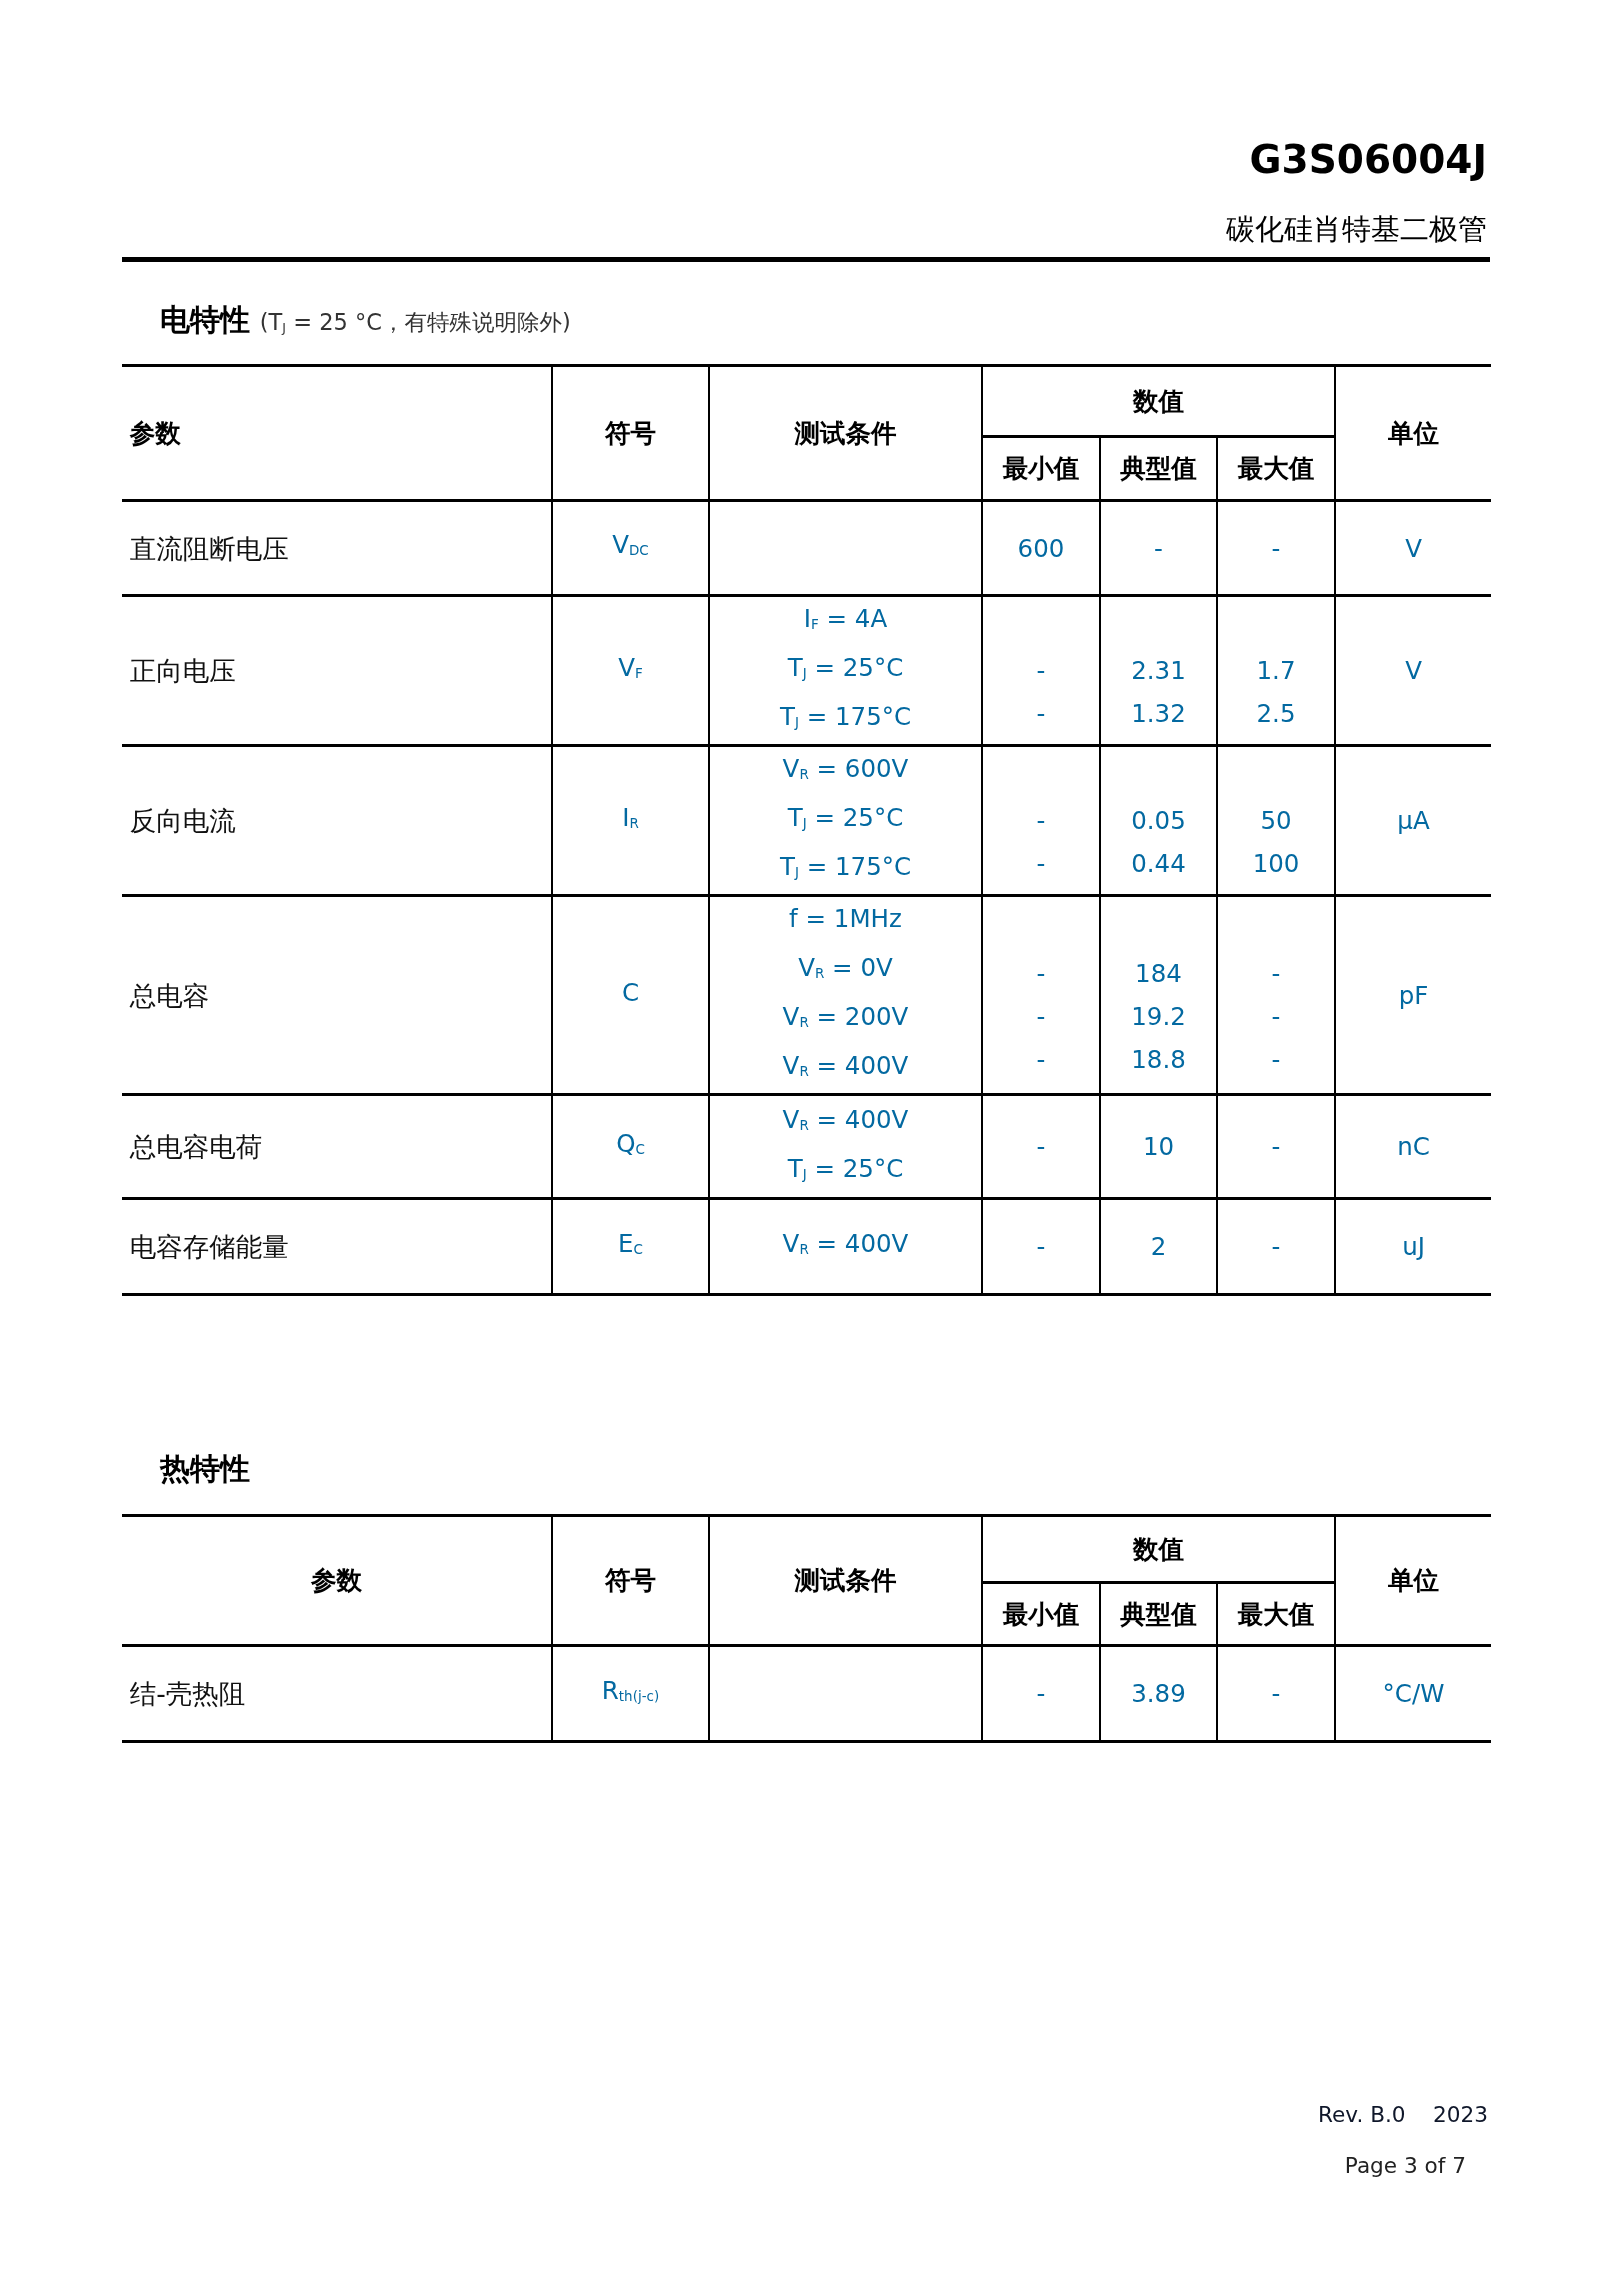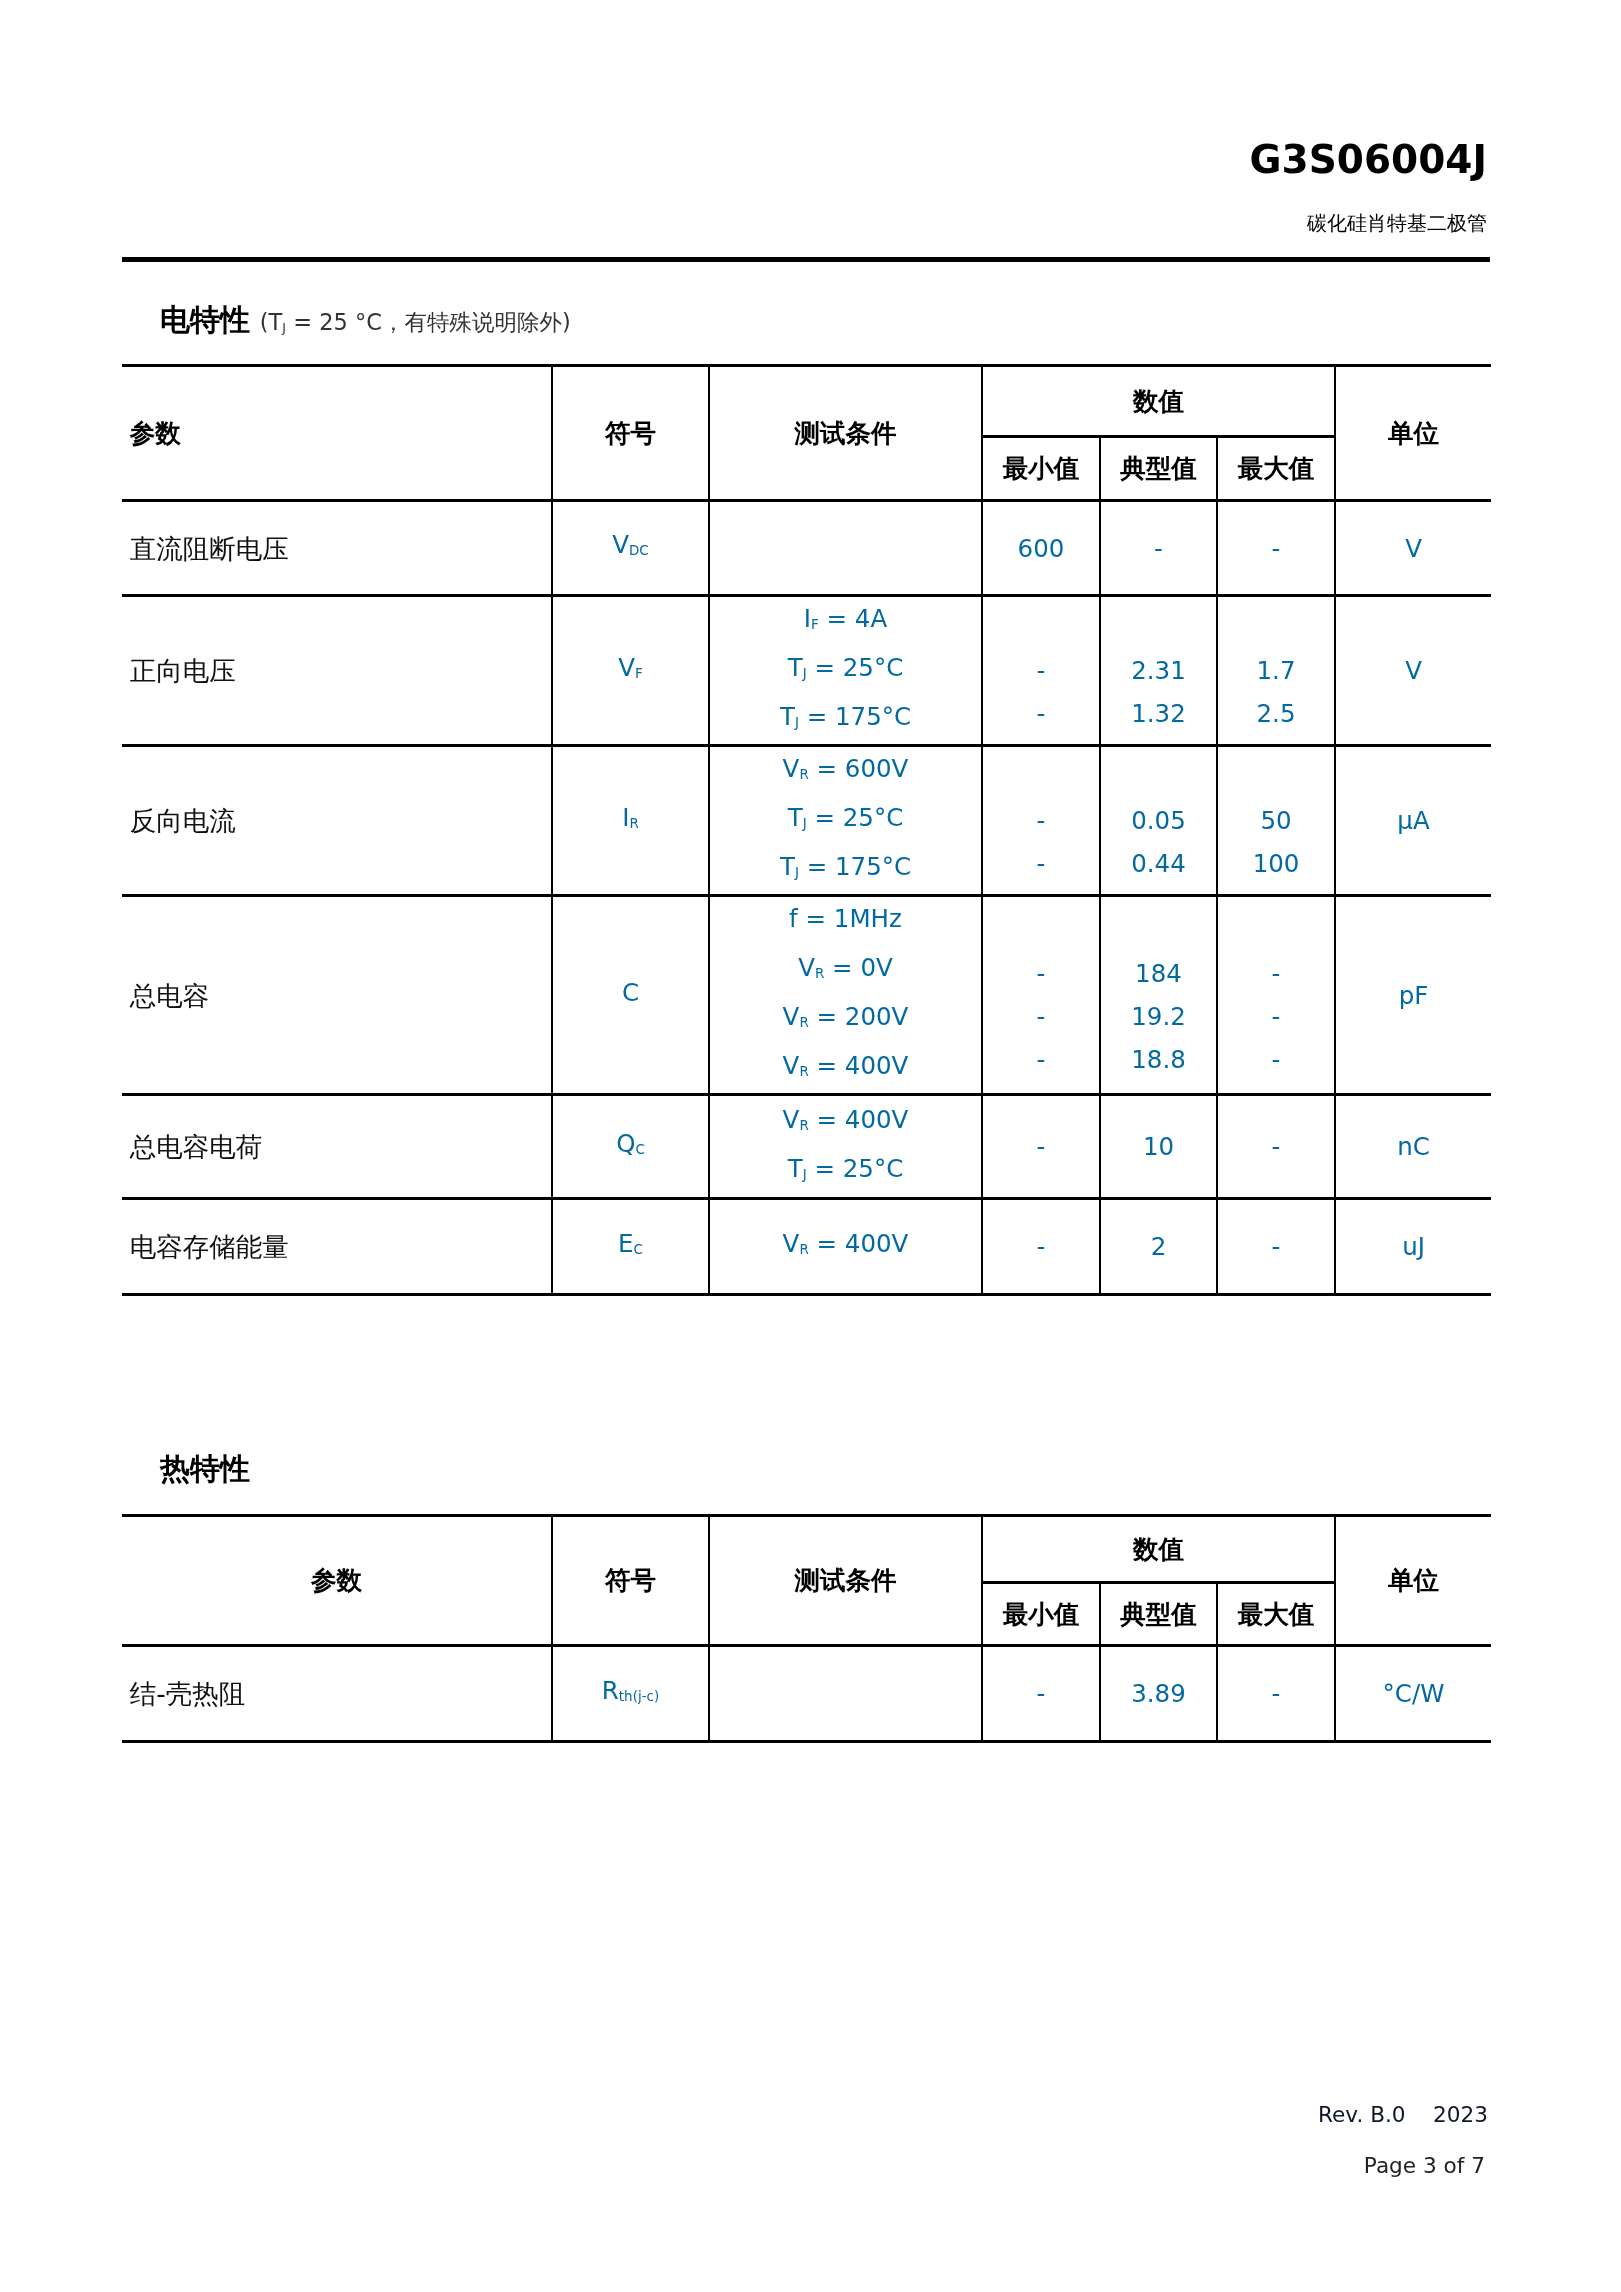--- a/index.html
+++ b/index.html
@@ -3,21 +3,21 @@
 <meta charset="utf-8">
 <style>
   html, body { margin: 0; padding: 0; background: #ffffff; }
   body { width: 1621px; height: 2293px; position: relative; overflow: hidden;
          font-family: "DejaVu Sans", "Liberation Sans", sans-serif; color: #000; }
   .abs { position: absolute; text-align: right; }
 
   
   .part-number { right: 134px; top: 137px; font-size: 39px; font-weight: bold;
                  font-family: "DejaVu Sans", sans-serif; letter-spacing: 0px; }
-  .subtitle { right: 134px; top: 210px; font-size: 20px; font-family: "DejaVu Sans", sans-serif; margin-left: 46px; }
+  .subtitle { right: 134px; top: 210px; font-size: 29px; font-family: "DejaVu Sans", sans-serif; margin-left: 46px; }
   .header-rule { left: 122px; top: 257px; width: 1368px; height: 4.9px; background: #000; }
 
   
   .section-title { font-size: 30px; font-weight: bold; font-family: "DejaVu Sans", sans-serif; white-space: nowrap; }
   .section-note { font-size: 22.5px; font-weight: normal; color: #333; margin-left: 9.8px; }
   .sub { font-size: 0.55em; vertical-align: -0.15em; }
 
   
   table.spec { position: absolute; left: 122px; width: 1368px; border-collapse: collapse;
                table-layout: fixed; font-family: "DejaVu Sans", sans-serif; }
@@ -234,14 +234,14 @@
       <td></td>
       <td>-</td>
       <td>3.89</td>
       <td>-</td>
       <td class="last">°C/W</td>
     </tr>
   </tbody>
 </table>
 
 <div class="abs" style="right:133px; top:2102px; font-size:21.6px; color:#0f172a; white-space:pre;">Rev. B.0    2023</div>
-<div class="abs" style="right:136px; top:2153px; font-size:21.6px; color:#222;margin-left:30px;">Page 3 of 7</div>
+<div class="abs" style="right:155px; top:2153px; font-size:21.6px; color:#222;margin-left:30px;">Page 3 of 7</div>
 
 
 </body></html>

